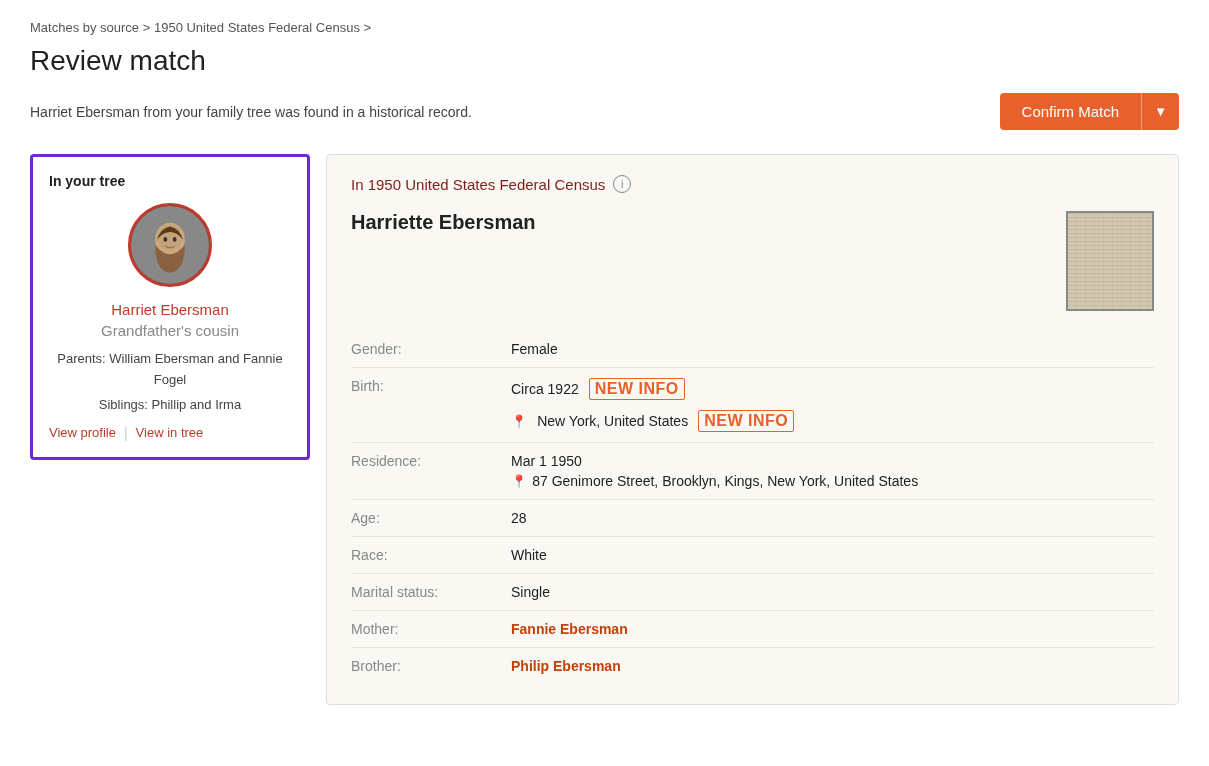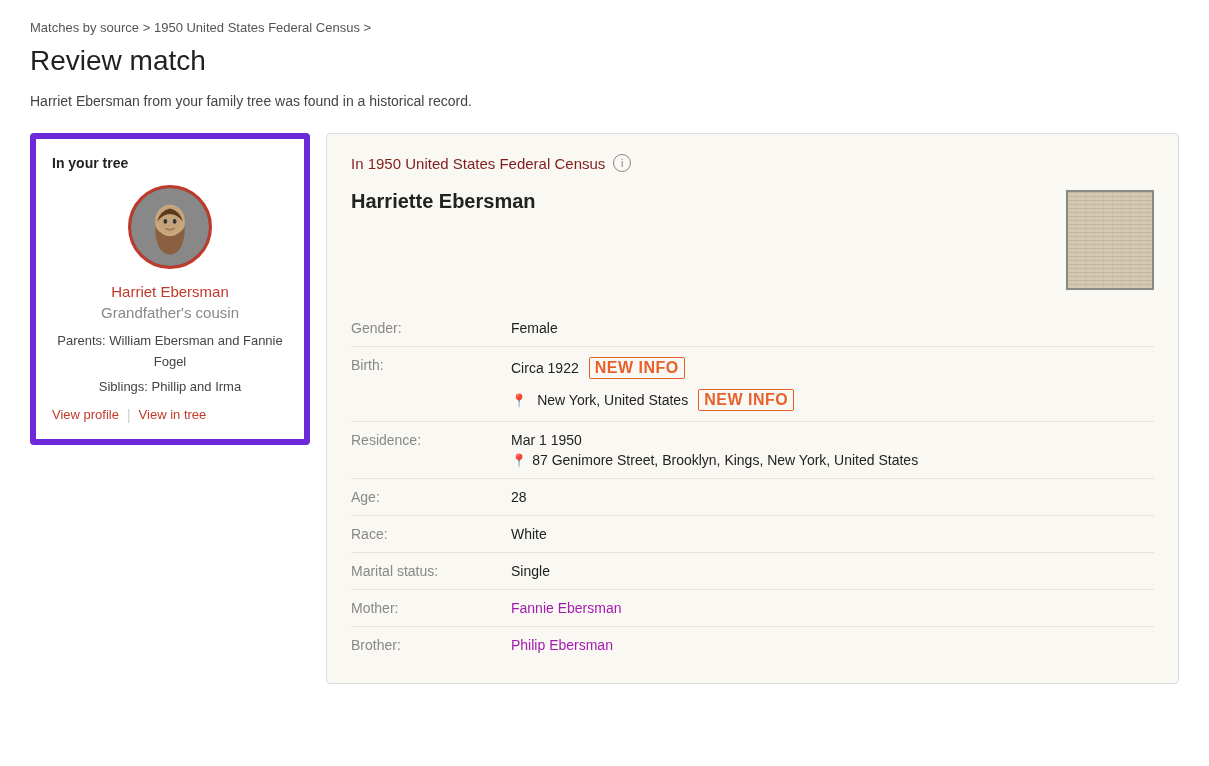--- a/index.html
+++ b/index.html
@@ -60,21 +60,21 @@
       font-size: 13px;
     }
     .content-row {
       display: flex;
       gap: 16px;
       align-items: flex-start;
     }
     .left-panel {
       width: 280px;
       min-width: 280px;
-      border: 6px solid #6d28d9;
+      border: 3px solid #6d28d9;
       border-radius: 4px;
       padding: 16px;
       background: #fff;
     }
     .left-panel-title {
       font-weight: bold;
       font-size: 14px;
       margin-bottom: 14px;
       color: #222;
     }
@@ -229,22 +229,23 @@
       font-weight: bold;
       padding: 1px 5px;
       border-radius: 2px;
       letter-spacing: 0.5px;
     }
     .location-pin {
       color: #888;
       font-size: 13px;
     }
     .field-value a {
-      color: #a21caf;
+      color: #c2410c;
       text-decoration: none;
+      font-weight: bold;
     }
     .location-row {
       display: flex;
       align-items: center;
       gap: 5px;
       margin-top: 4px;
     }
     .birth-value-block {
       display: flex;
       flex-direction: column;
@@ -265,20 +266,26 @@
     <span>Matches by source</span>
     <span> &gt; </span>
     <span>1950 United States Federal Census</span>
     <span> &gt; </span>
   </div>
 
   <h1 class="page-title">Review match</h1>
 
   <div class="header-row">
     <p class="subtitle">Harriet Ebersman from your family tree was found in a historical record.</p>
+    <div class="confirm-btn-group">
+      <button class="confirm-btn">Confirm Match</button>
+      <button class="confirm-dropdown">
+        <span>▼</span>
+      </button>
+    </div>
   </div>
 
   <div class="content-row">
 
     <div class="left-panel">
       <div class="left-panel-title">In your tree</div>
       <div class="avatar-container">
         <div class="avatar">
           <svg width="84" height="84" viewBox="0 0 84 84">
             <circle cx="42" cy="42" r="42" fill="#888"></circle>

